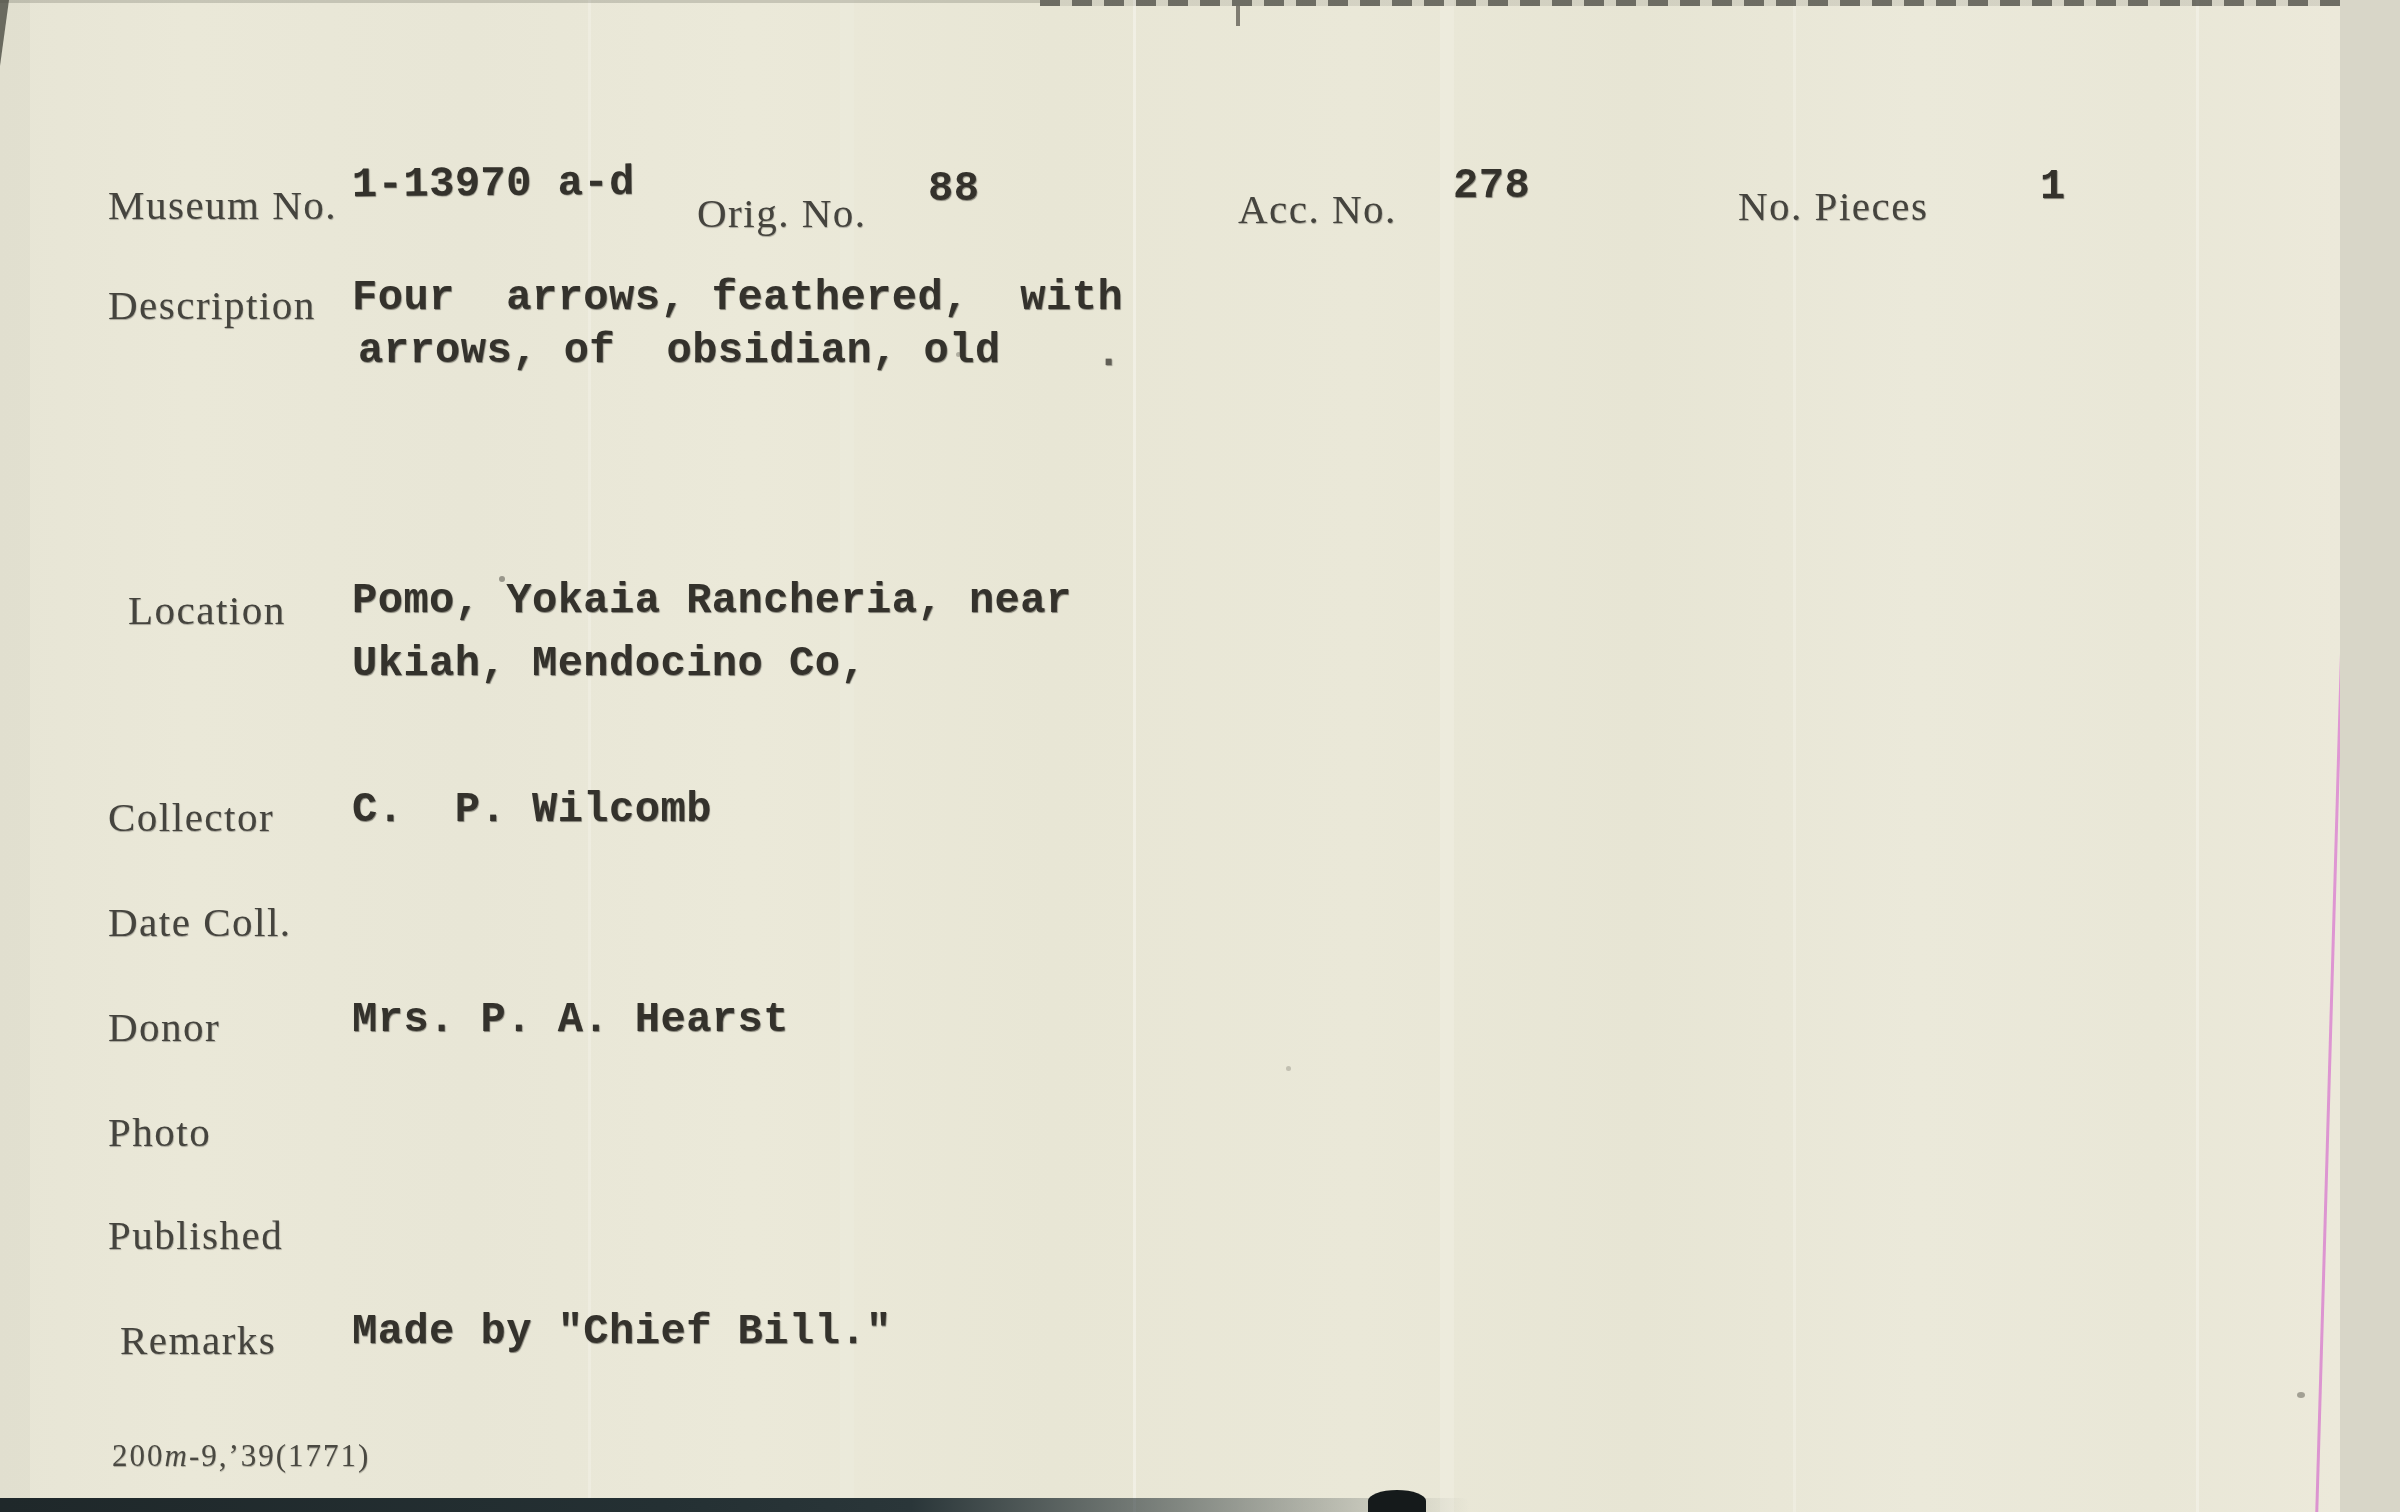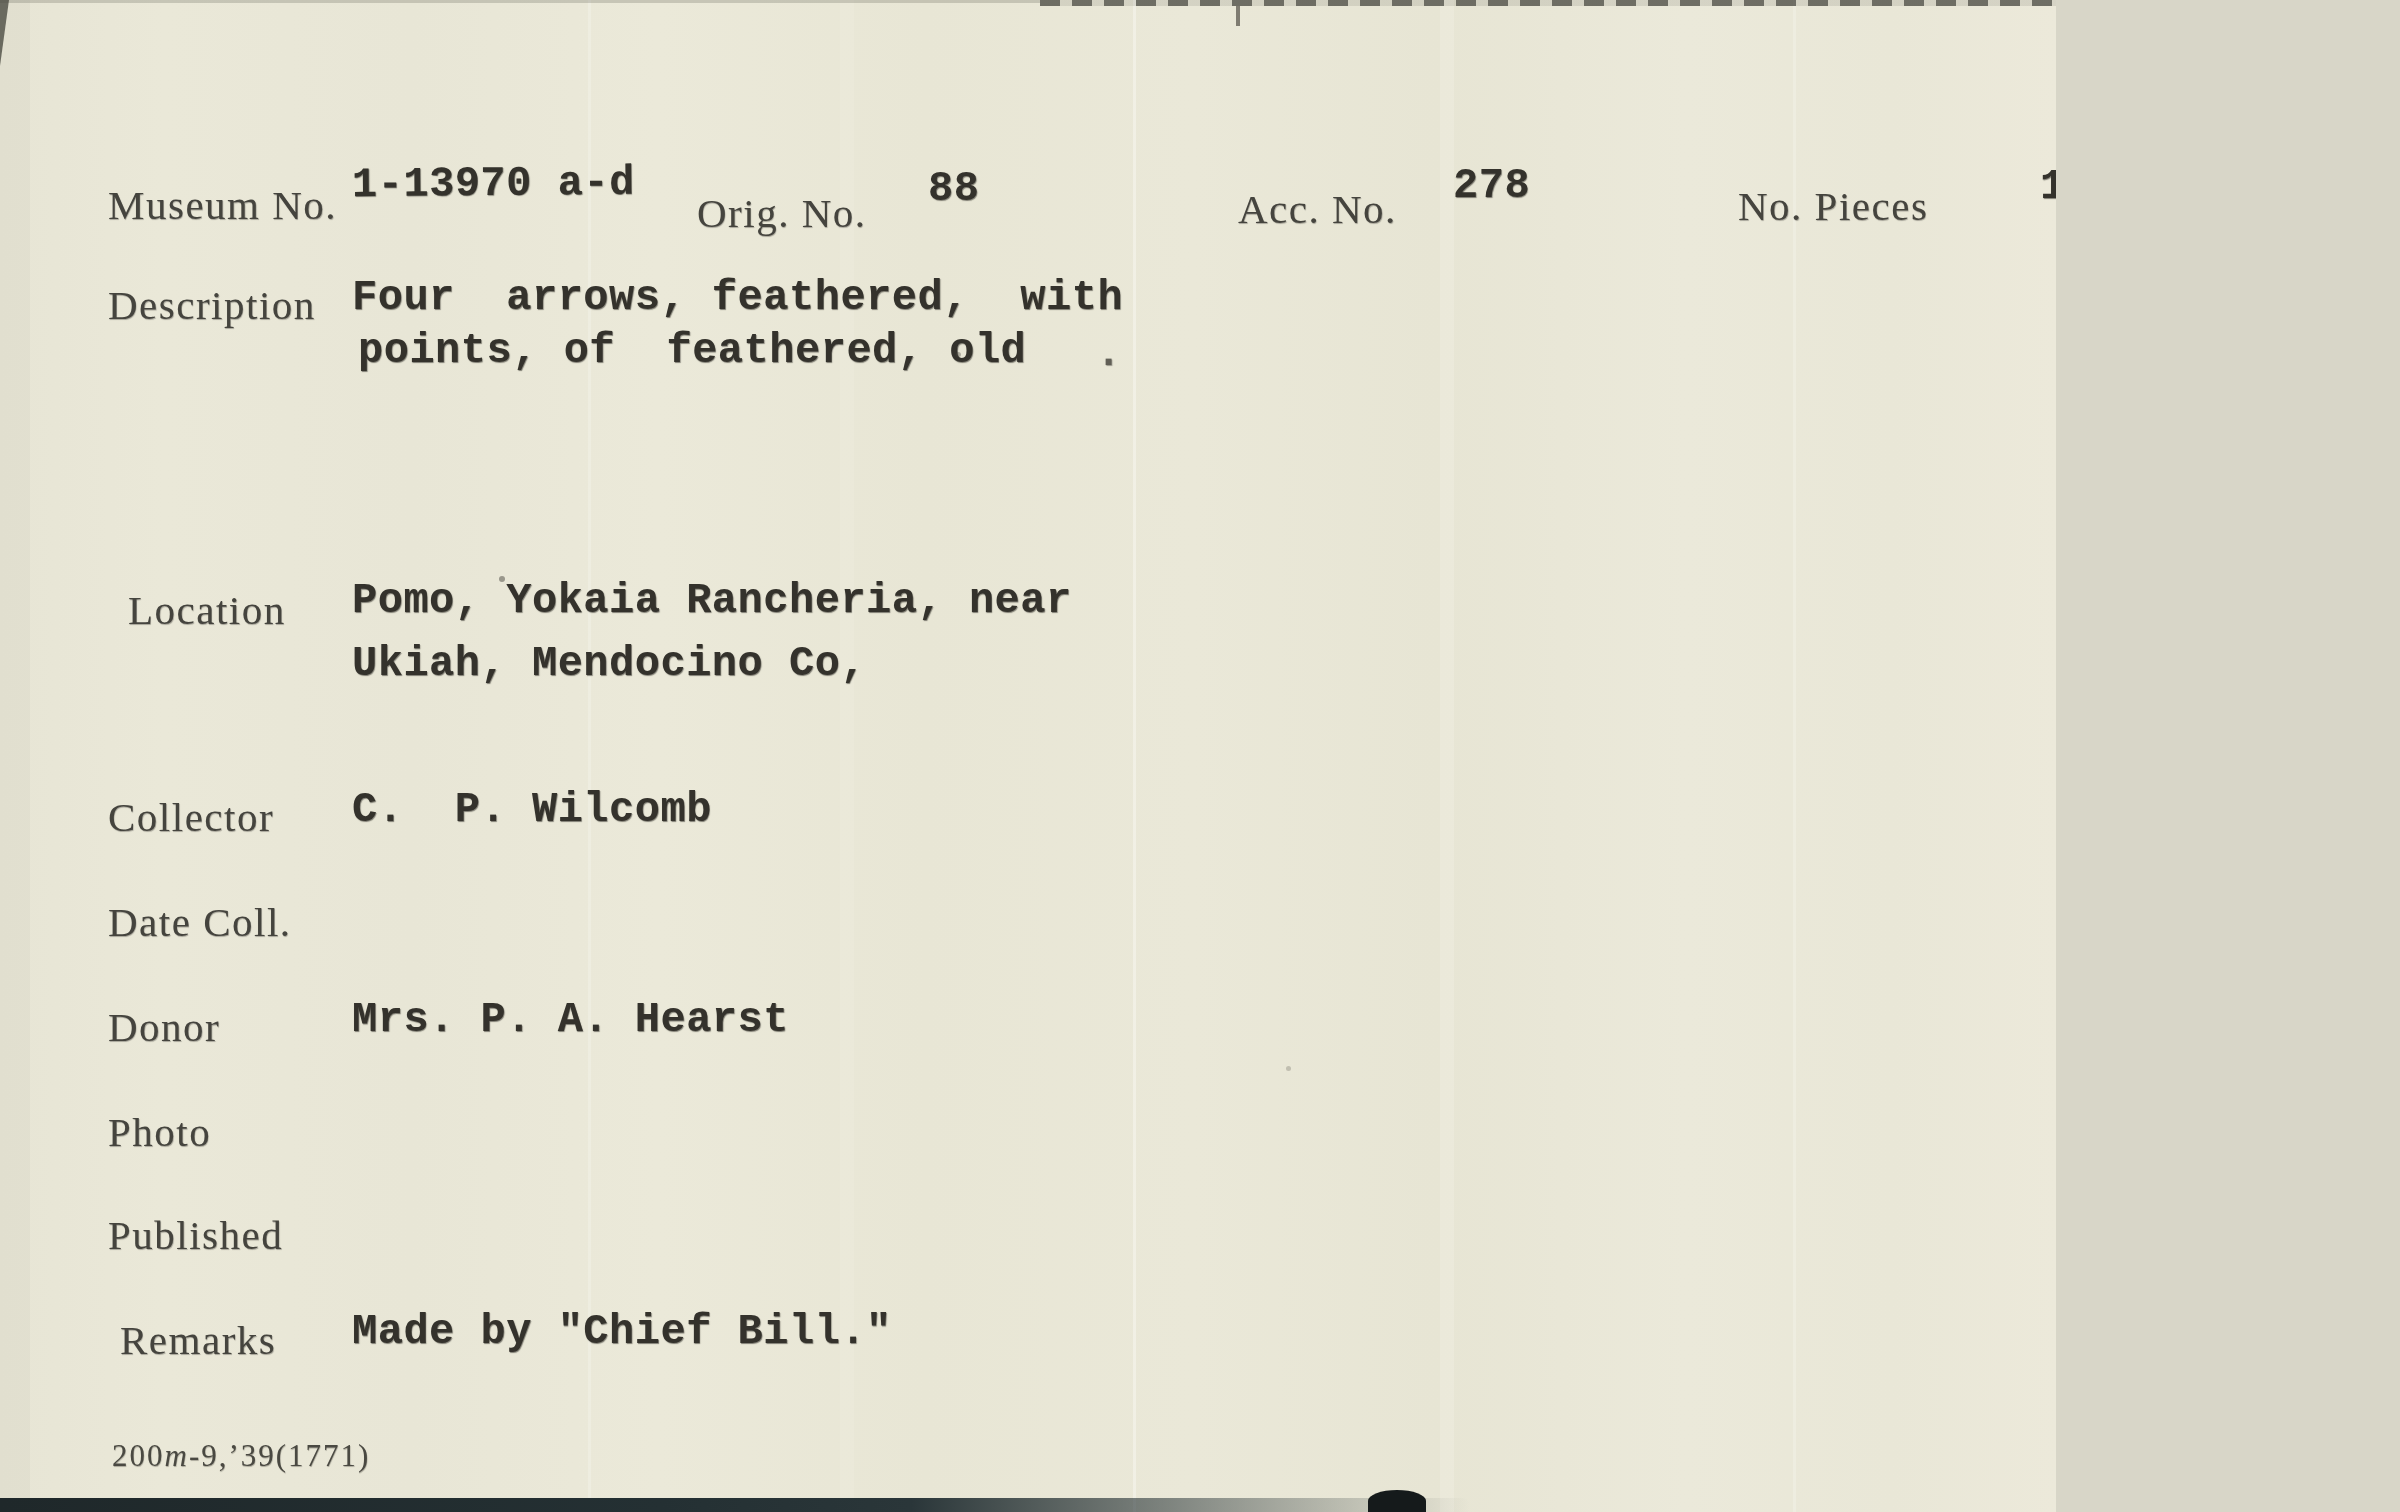--- a/index.html
+++ b/index.html
@@ -1,18 +1,18 @@
 <!DOCTYPE html>
 <html><head>
 <meta charset="utf-8">
 <style>
   html,body{margin:0;padding:0;background:#d8d6c8;}
   .scan{
     position:relative;
-    width:2056px;height:1512px;
+    width:2340px;height:1512px;
     overflow:hidden;
     background:
       linear-gradient(90deg,
         #e7e5d5 0%, #eae8d8 8%, #e8e6d6 20%, #ebe9d9 32%,
         #e8e6d5 45%, #eae8d8 58%, #e7e5d4 70%, #ebe9da 82%,
         #e9e7d7 92%, #ece9da 100%),
       #e9e7d7;
     font-family:"Liberation Serif", serif;
   }
   
@@ -129,21 +129,21 @@
   <div class="typed" style="left:928px;top:165px;">88</div>
 
   <div class="plabel" style="left:1238px;top:187px;">Acc. No.</div>
   <div class="typed" style="left:1453px;top:162px;">278</div>
 
   <div class="plabel" style="left:1738px;top:184px;text-align:right;">No. Pieces</div>
   <div class="typed" style="left:2040px;top:163px;">1</div>
 
   <div class="plabel" style="left:108px;top:283px;">Description</div>
   <div class="typed" style="left:352px;top:274px;">Four  arrows, feathered,  with</div>
-  <div class="typed" style="left:358px;top:327px;">points, of  feathered, old</div>
+  <div class="typed" style="left:358px;top:327px;">arrows, of  obsidian, old</div>
   <div class="typed" style="left:1096px;top:330px;opacity:.75;">.</div>
 
   <div class="plabel" style="left:108px;top:588px;margin-left:20px;">Location</div>
   <div class="typed" style="left:352px;top:577px;">Pomo, Yokaia Rancheria, near</div>
   <div class="typed" style="left:352px;top:640px;">Ukiah, Mendocino Co,</div>
 
   <div class="plabel" style="left:108px;top:795px;">Collector</div>
   <div class="typed" style="left:352px;top:786px;">C.  P. Wilcomb</div>
 
   <div class="plabel" style="left:108px;top:900px;">Date Coll.</div>

